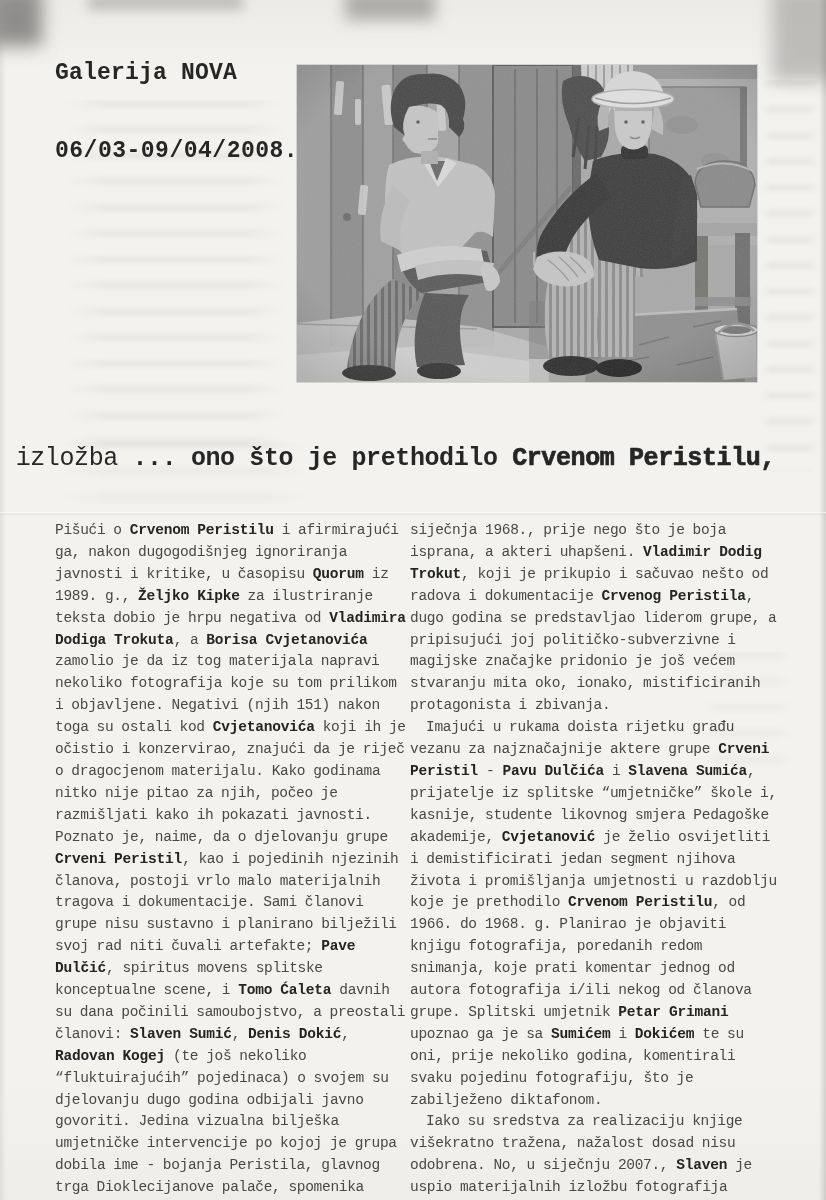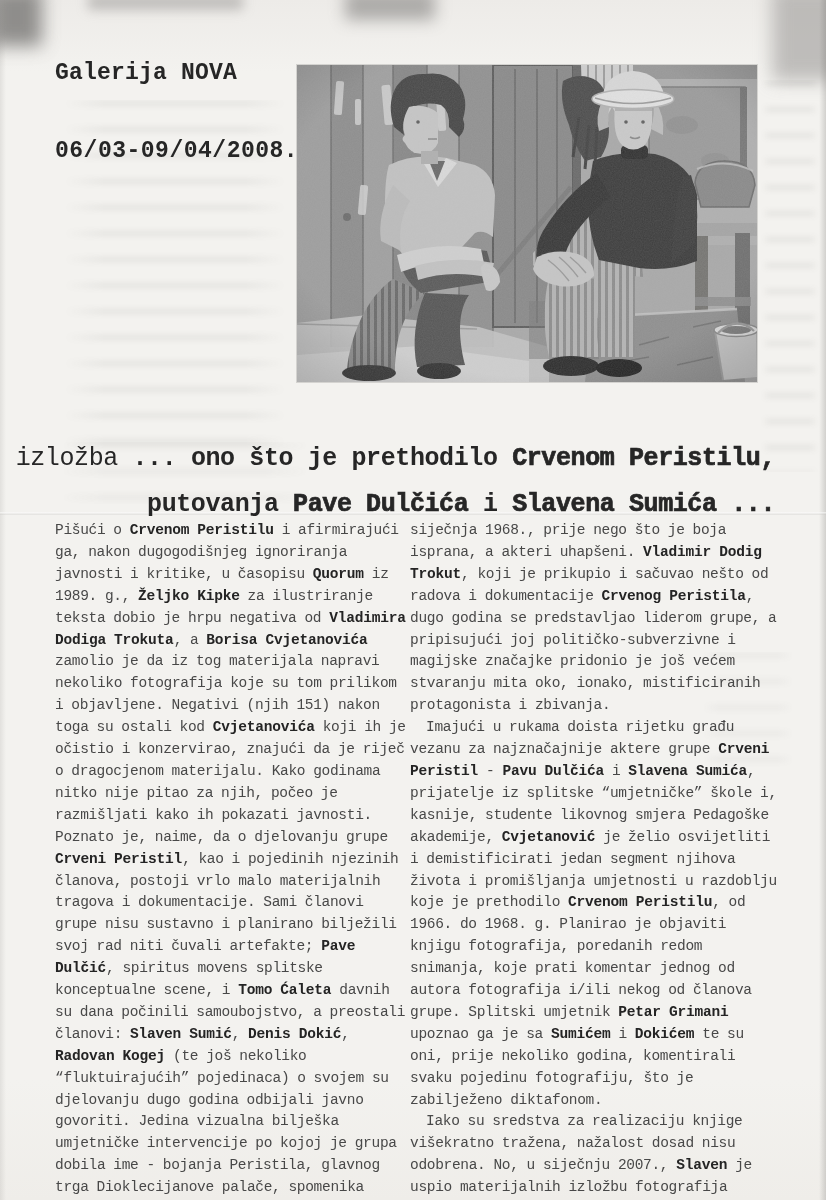--- a/index.html
+++ b/index.html
@@ -254,21 +254,20 @@
         <path d="M298 33 Q336 44 374 33" stroke="#9c9c9c" stroke-width="1.4" fill="none"></path>
       </g>
 
       <rect x="0" y="0" width="460" height="317" filter="url(#grain)" opacity=".8"></rect>
       <rect x="0" y="0" width="460" height="317" fill="url(#vig)"></rect>
     </svg>
   </figure>
 
   <h1 class="title">
     <div class="title-line" id="title-line-1"><span class="w-light">Zašto izložba </span><span class="w-mid">... ono što je prethodilo </span><span class="w-heavy">Crvenom Peristilu,</span></div>
-    <div class="title-line" id="title-line-2"><span class="w-mid">putovanja </span><span class="w-heavy">Pave Dulčića</span><span class="w-mid"> i </span><span class="w-heavy">Slavena Sumića</span><span class="w-heavy"> ...</span></div>
   </h1>
 
   <section class="column column-left" id="col-left">
       <p class=""><span>Pišući o </span><b>Crvenom Peristilu</b><span> i afirmirajući ga, nakon dugogodišnjeg ignoriranja javnosti i kritike, u časopisu </span><b>Quorum</b><span> iz 1989. g., </span><b>Željko Kipke</b><span> za ilustriranje teksta dobio je hrpu negativa od </span><b>Vladimira Dodiga Trokuta</b><span>, a </span><b>Borisa Cvjetanovića</b><span> zamolio je da iz tog materijala napravi nekoliko fotografija koje su tom prilikom i objavljene. Negativi (njih 151) nakon toga su ostali kod </span><b>Cvjetanovića</b><span> koji ih je očistio i konzervirao, znajući da je riječ o dragocjenom materijalu. Kako godinama nitko nije pitao za njih, počeo je razmišljati kako ih pokazati javnosti. Poznato je, naime, da o djelovanju grupe </span><b>Crveni Peristil</b><span>, kao i pojedinih njezinih članova, postoji vrlo malo materijalnih tragova i dokumentacije. Sami članovi grupe nisu sustavno i planirano bilježili svoj rad niti čuvali artefakte; </span><b>Pave Dulčić</b><span>, spiritus movens splitske konceptualne scene, i </span><b>Tomo Ćaleta</b><span> davnih su dana počinili samoubojstvo, a preostali članovi: </span><b>Slaven Sumić</b><span>, </span><b>Denis Dokić</b><span>, </span><b>Radovan Kogej</b><span> (te još nekoliko “fluktuirajućih” pojedinaca) o svojem su djelovanju dugo godina odbijali javno govoriti. Jedina vizualna bilješka umjetničke intervencije po kojoj je grupa dobila ime - bojanja Peristila, glavnog trga Dioklecijanove palače, spomenika kulture najviše kategorije, u crvenu boju - bila je fotografija splitskog fotografa i pisca </span><b>Zvonimira Buljevića</b><span>, koji ju je snimio u rano jutro 11.</span></p>
     </section>
   <section class="column column-right" id="col-right">
       <p class=""><span>siječnja 1968., prije nego što je boja isprana, a akteri uhapšeni. </span><b>Vladimir Dodig Trokut</b><span>, koji je prikupio i sačuvao nešto od radova i dokumentacije </span><b>Crvenog Peristila</b><span>, dugo godina se predstavljao liderom grupe, a pripisujući joj političko-subverzivne i magijske značajke pridonio je još većem stvaranju mita oko, ionako, mistificiranih protagonista i zbivanja.</span></p>
       <p class="indent"><span>Imajući u rukama doista rijetku građu vezanu za najznačajnije aktere grupe </span><b>Crveni Peristil</b><span> - </span><b>Pavu Dulčića</b><span> i </span><b>Slavena Sumića</b><span>, prijatelje iz splitske “umjetničke” škole i, kasnije, studente likovnog smjera Pedagoške akademije, </span><b>Cvjetanović</b><span> je želio osvijetliti i demistificirati jedan segment njihova života i promišljanja umjetnosti u razdoblju koje je prethodilo </span><b>Crvenom Peristilu</b><span>, od 1966. do 1968. g. Planirao je objaviti knjigu fotografija, poredanih redom snimanja, koje prati komentar jednog od autora fotografija i/ili nekog od članova grupe. Splitski umjetnik </span><b>Petar Grimani</b><span> upoznao ga je sa </span><b>Sumićem</b><span> i </span><b>Dokićem</b><span> te su oni, prije nekoliko godina, komentirali svaku pojedinu fotografiju, što je zabilježeno diktafonom.</span></p>
       <p class="indent"><span>Iako su sredstva za realizaciju knjige višekratno tražena, nažalost dosad nisu odobrena. No, u siječnju 2007., </span><b>Slaven</b><span> je uspio materijalnih izložbu fotografija pripremljenih za knjigu, u Splitu, u povodu četrdesete obljetnice akcije </span><b>Crveni Peristil</b><span>.</span></p>
     </section>

